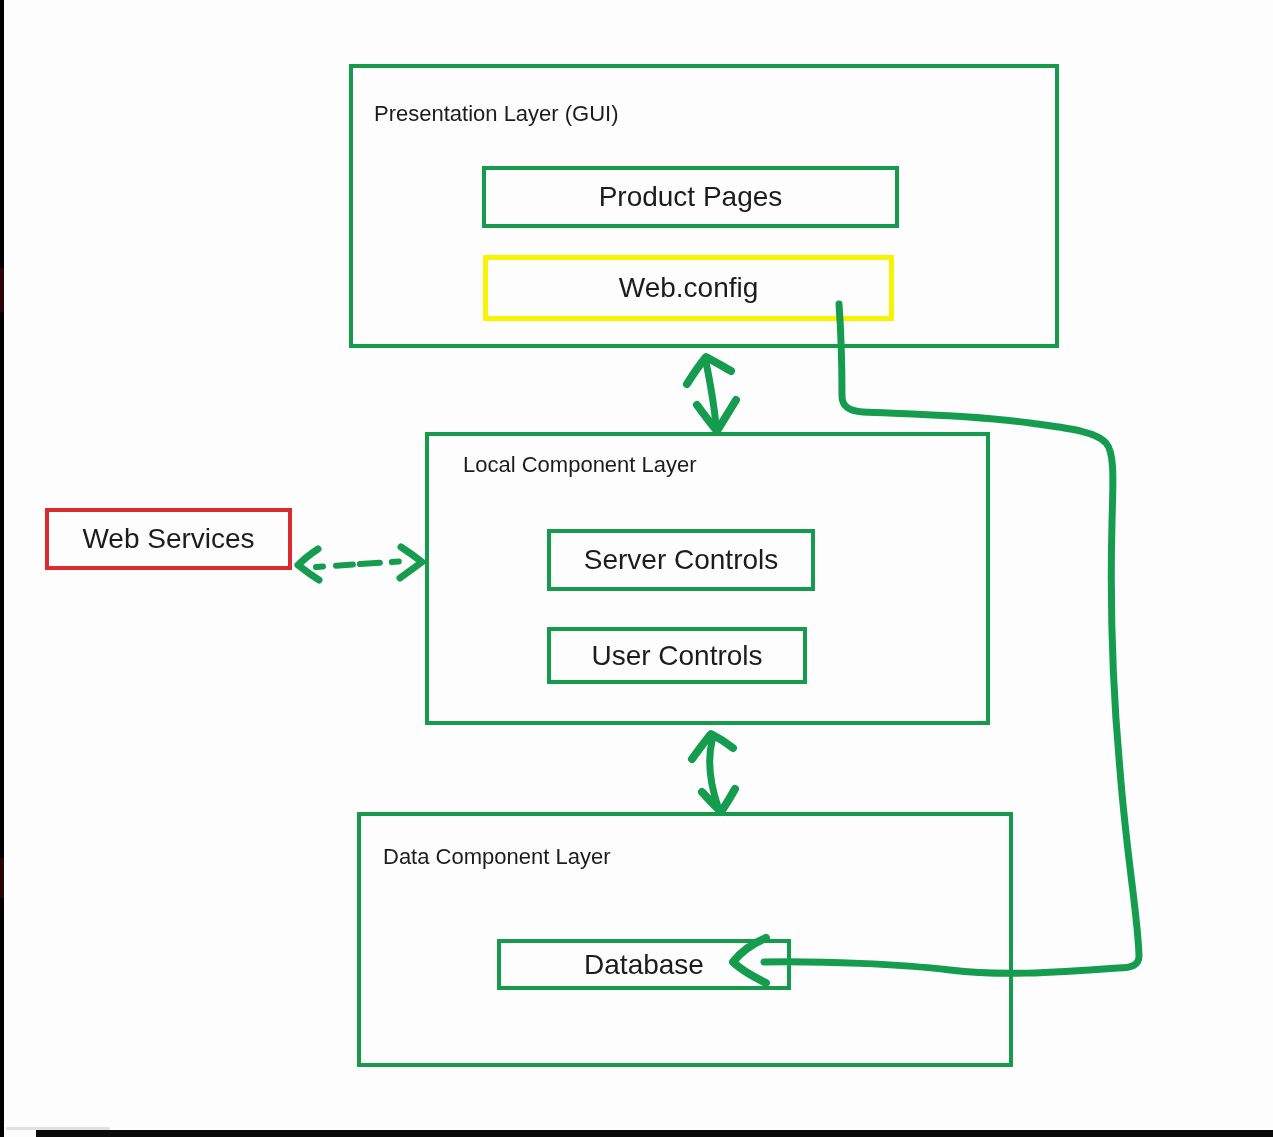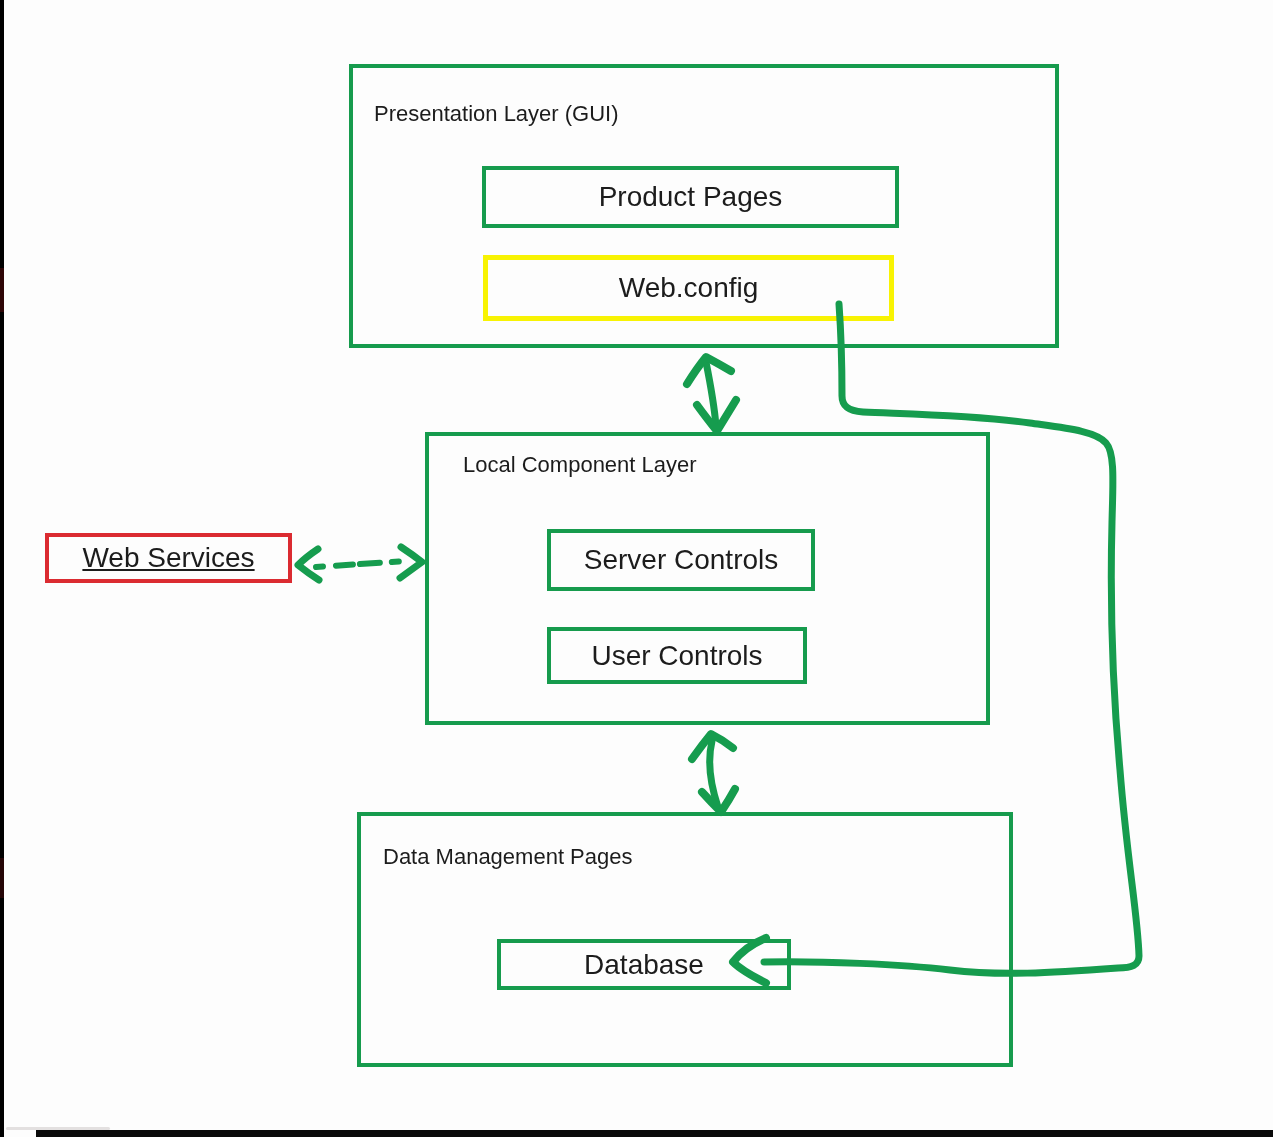--- a/index.html
+++ b/index.html
@@ -61,26 +61,26 @@
   <div class="box green-border" style="left:425px;top:432px;width:565px;height:293px;">
     <div class="layer-title" style="left:34px;top:16px;">Local Component Layer</div>
     <div class="inner-box green-border" style="left:118px;top:191px;width:260px;height:57px;">
       <span>User Controls</span>
     </div>
     <div class="inner-box green-border" style="left:118px;top:93px;width:268px;height:62px;">
       <span>Server Controls</span>
     </div>
   </div>
 
-  <div class="inner-box red-border" style="left:45px;top:533px;width:247px;height:50px;text-decoration:underline;">
+  <div class="inner-box red-border" style="left:45px;top:508px;width:247px;height:62px;">
     <span>Web Services</span>
   </div>
 
   <div class="box green-border" style="left:357px;top:812px;width:656px;height:255px;">
-    <div class="layer-title" style="left:22px;top:28px;">Data Management Pages</div>
+    <div class="layer-title" style="left:22px;top:28px;">Data Component Layer</div>
     <div class="inner-box green-border" style="left:136px;top:123px;width:294px;height:51px;">
       <span>Database</span>
     </div>
   </div>
 
   <svg class="svg-overlay" viewBox="0 0 1273 1137">
     <g stroke="#169C4E" fill="none" stroke-linecap="round" stroke-linejoin="round">
 
       <g>
         <path d="M 706 362 C 710 382, 714 402, 716 426" stroke-width="7"></path>

